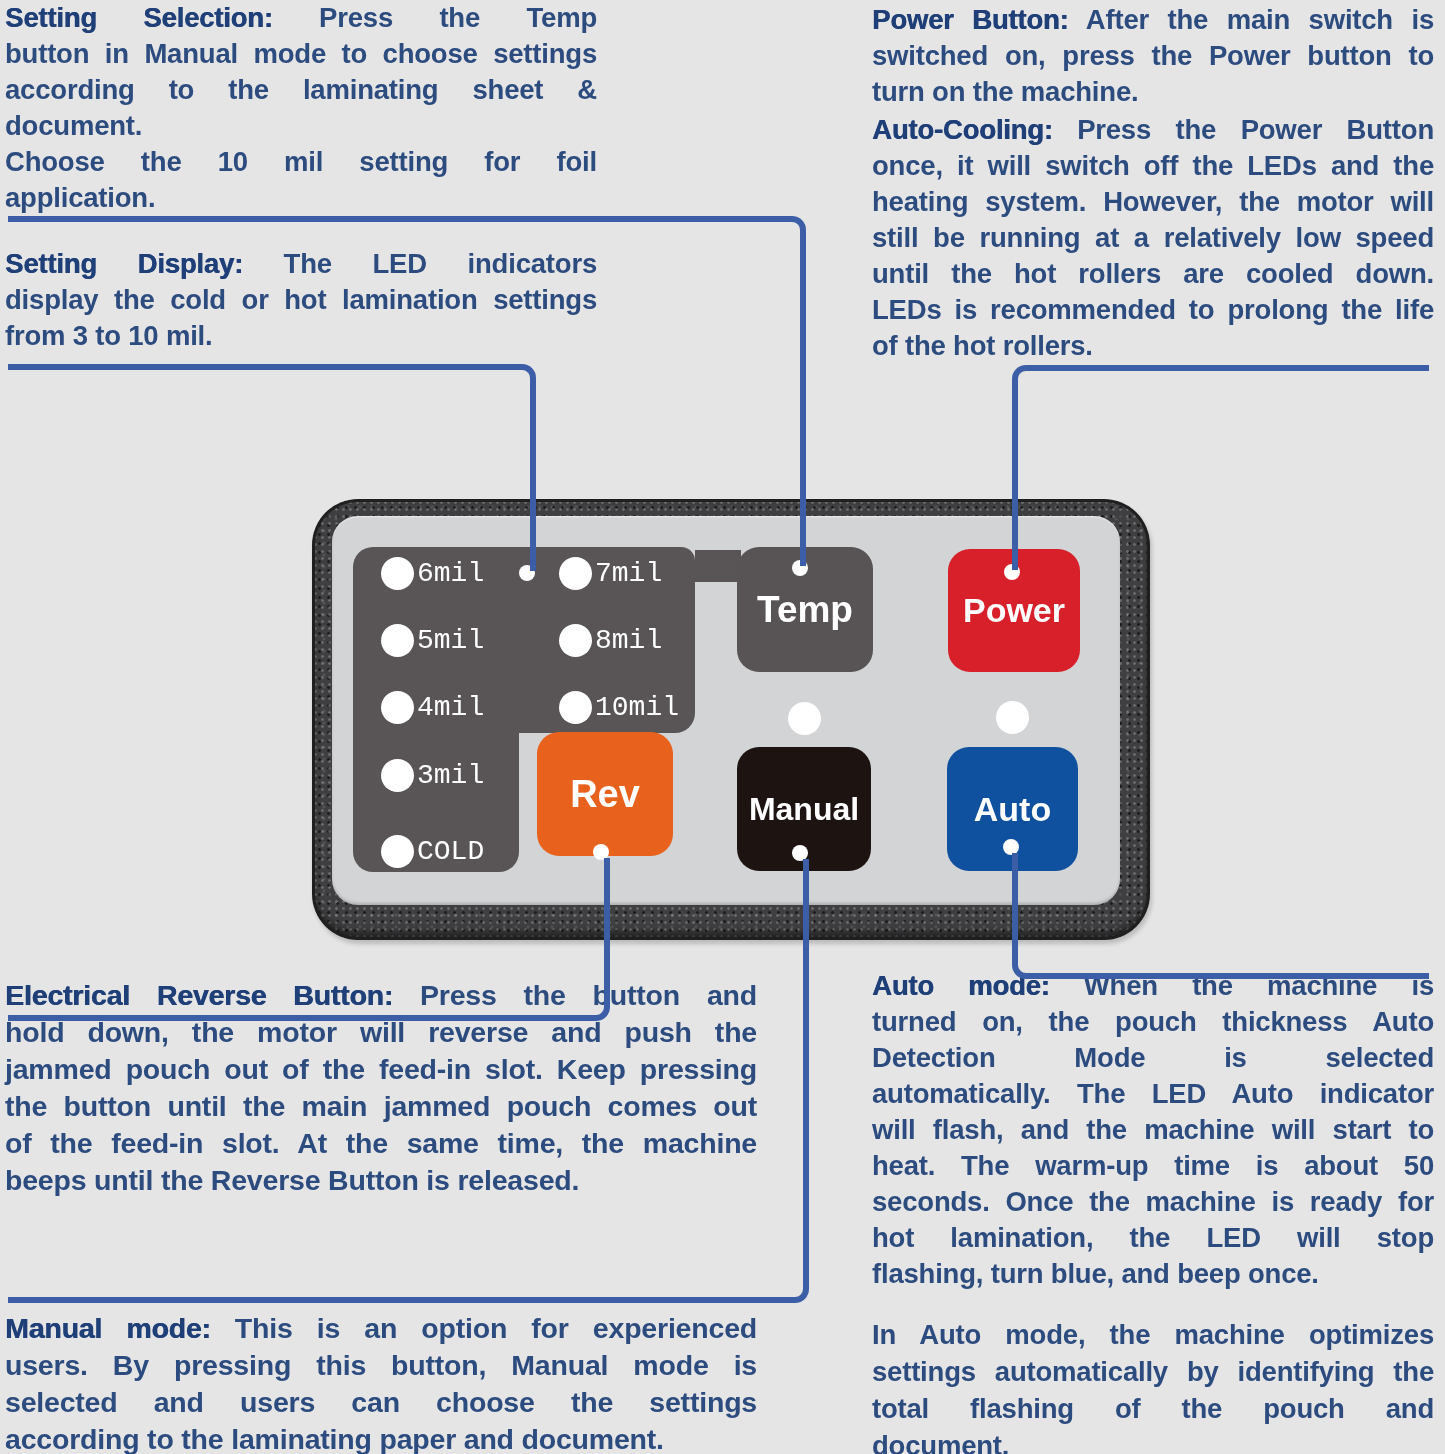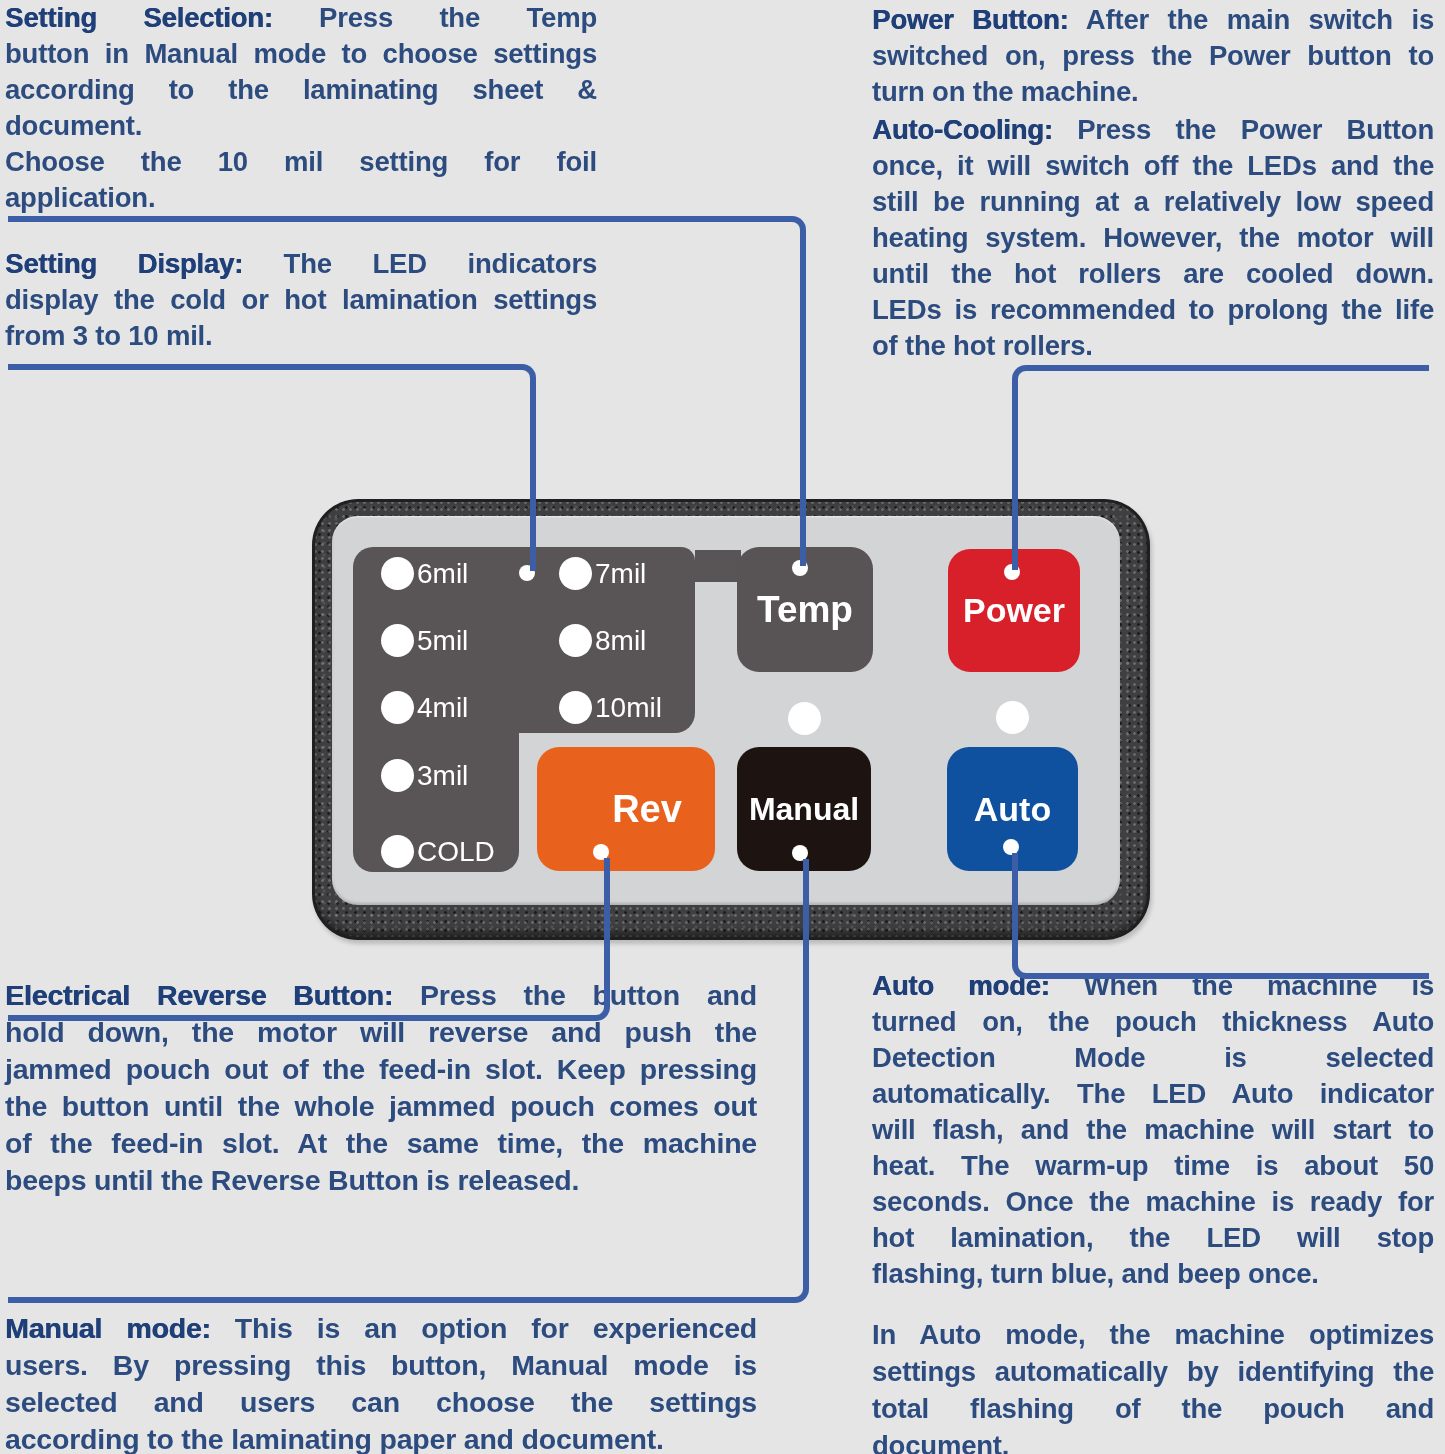--- a/index.html
+++ b/index.html
@@ -33,21 +33,21 @@
       radial-gradient(circle, rgba(255,255,255,.10) 1px, transparent 2px);
     background-size:7px 7px,9px 9px,12px 12px;
     background-position:0 0,3px 4px,6px 2px;
     border-radius:46px;
     box-shadow:inset 0 0 0 3px #1f1f1f, inset 0 -7px 9px rgba(0,0,0,.55), 2px 4px 4px rgba(0,0,0,.18);}
   .face{position:absolute;left:20px;top:17px;right:30px;bottom:35px;background:var(--face);
         border-radius:26px;box-shadow:inset 0 -2px 3px rgba(0,0,0,.18), inset 0 1px 2px rgba(255,255,255,.6);}
   .ledzone{position:absolute;background:var(--ledpanel);}
   .led{display:inline-block;width:33px;height:33px;border-radius:50%;background:#fff;flex:none;}
   .ledrow{position:absolute;display:flex;align-items:center;gap:3px;height:33px;}
-  .ledlabel{color:#fff;font-size:28px;line-height:33px;white-space:nowrap;}
+  .ledlabel{color:#fff;font-size:28px;line-height:33px;white-space:nowrap;font-family:Liberation Mono, monospace;}
   .pbtn{position:absolute;display:flex;align-items:center;justify-content:center;
         border-radius:22px;color:#fff;font-weight:bold;}
   .dot{position:absolute;width:16px;height:16px;border-radius:50%;background:#fff;z-index:6;}
   .bigled{position:absolute;width:33px;height:33px;border-radius:50%;background:#fff;}
 </style>
 </head>
 <body>
 
 <div class="canvas">
 
@@ -68,32 +68,32 @@
 
   <section class="tblock tb-std" style="left:872px;top:2px;width:562px">
       <div class="jline"><span class="lead">Power Button:</span> After the main switch is</div>
       <div class="jline">switched on, press the Power button to</div>
       <div class="jline flush">turn on the machine.</div>
     </section>
 
   <section class="tblock tb-std" style="left:872px;top:112px;width:562px">
       <div class="jline"><span class="lead">Auto-Cooling:</span> Press the Power Button</div>
       <div class="jline">once, it will switch off the LEDs and the</div>
+      <div class="jline">heating system. However, the motor will</div>
       <div class="jline">still be running at a relatively low speed</div>
-      <div class="jline">heating system. However, the motor will</div>
       <div class="jline">until the hot rollers are cooled down.</div>
       <div class="jline">LEDs is recommended to prolong the life</div>
       <div class="jline flush">of the hot rollers.</div>
     </section>
 
   <section class="tblock tb-wide" style="left:5px;top:977px;width:752px">
       <div class="jline"><span class="lead">Electrical Reverse Button:</span> Press the button and</div>
       <div class="jline">hold down, the motor will reverse and push the</div>
       <div class="jline">jammed pouch out of the feed-in slot. Keep pressing</div>
-      <div class="jline">the button until the whole jammed pouch comes out</div>
+      <div class="jline">the button until the main jammed pouch comes out</div>
       <div class="jline">of the feed-in slot. At the same time, the machine</div>
       <div class="jline flush">beeps until the Reverse Button is released.</div>
     </section>
 
   <section class="tblock tb-wide" style="left:5px;top:1310px;width:752px">
       <div class="jline"><span class="lead">Manual mode:</span> This is an option for experienced</div>
       <div class="jline">users. By pressing this button, Manual mode is</div>
       <div class="jline">selected and users can choose the settings</div>
       <div class="jline flush">according to the laminating paper and document.</div>
     </section>
@@ -157,21 +157,21 @@
       <span class="led"></span>
       <span class="ledlabel">10mil</span>
     </div>
 
     <div class="pbtn" style="left: 425px; top: 48px; width: 136px; height: 125px; font-size: 37px; background: rgb(88, 84, 85);">
       <span>Temp</span>
     </div>
     <div class="pbtn" style="left: 636px; top: 50px; width: 132px; height: 123px; font-size: 34px; background: rgb(215, 32, 42);">
       <span>Power</span>
     </div>
-    <div class="pbtn" style="left: 225px; top: 248px; width: 136px; height: 124px; font-size: 38px; background: rgb(232, 97, 29); padding-left: 42px;">
+    <div class="pbtn" style="left: 225px; top: 233px; width: 136px; height: 124px; font-size: 38px; background: rgb(232, 97, 29);">
       <span>Rev</span>
     </div>
     <div class="pbtn" style="left: 425px; top: 248px; width: 134px; height: 124px; font-size: 32px; background: rgb(29, 20, 18);">
       <span>Manual</span>
     </div>
     <div class="pbtn" style="left: 635px; top: 248px; width: 131px; height: 124px; font-size: 34px; background: rgb(15, 81, 159); text-align: right;">
       <span>Auto</span>
     </div>
 
     <span class="bigled" style="left:476px;top:203px"></span>

